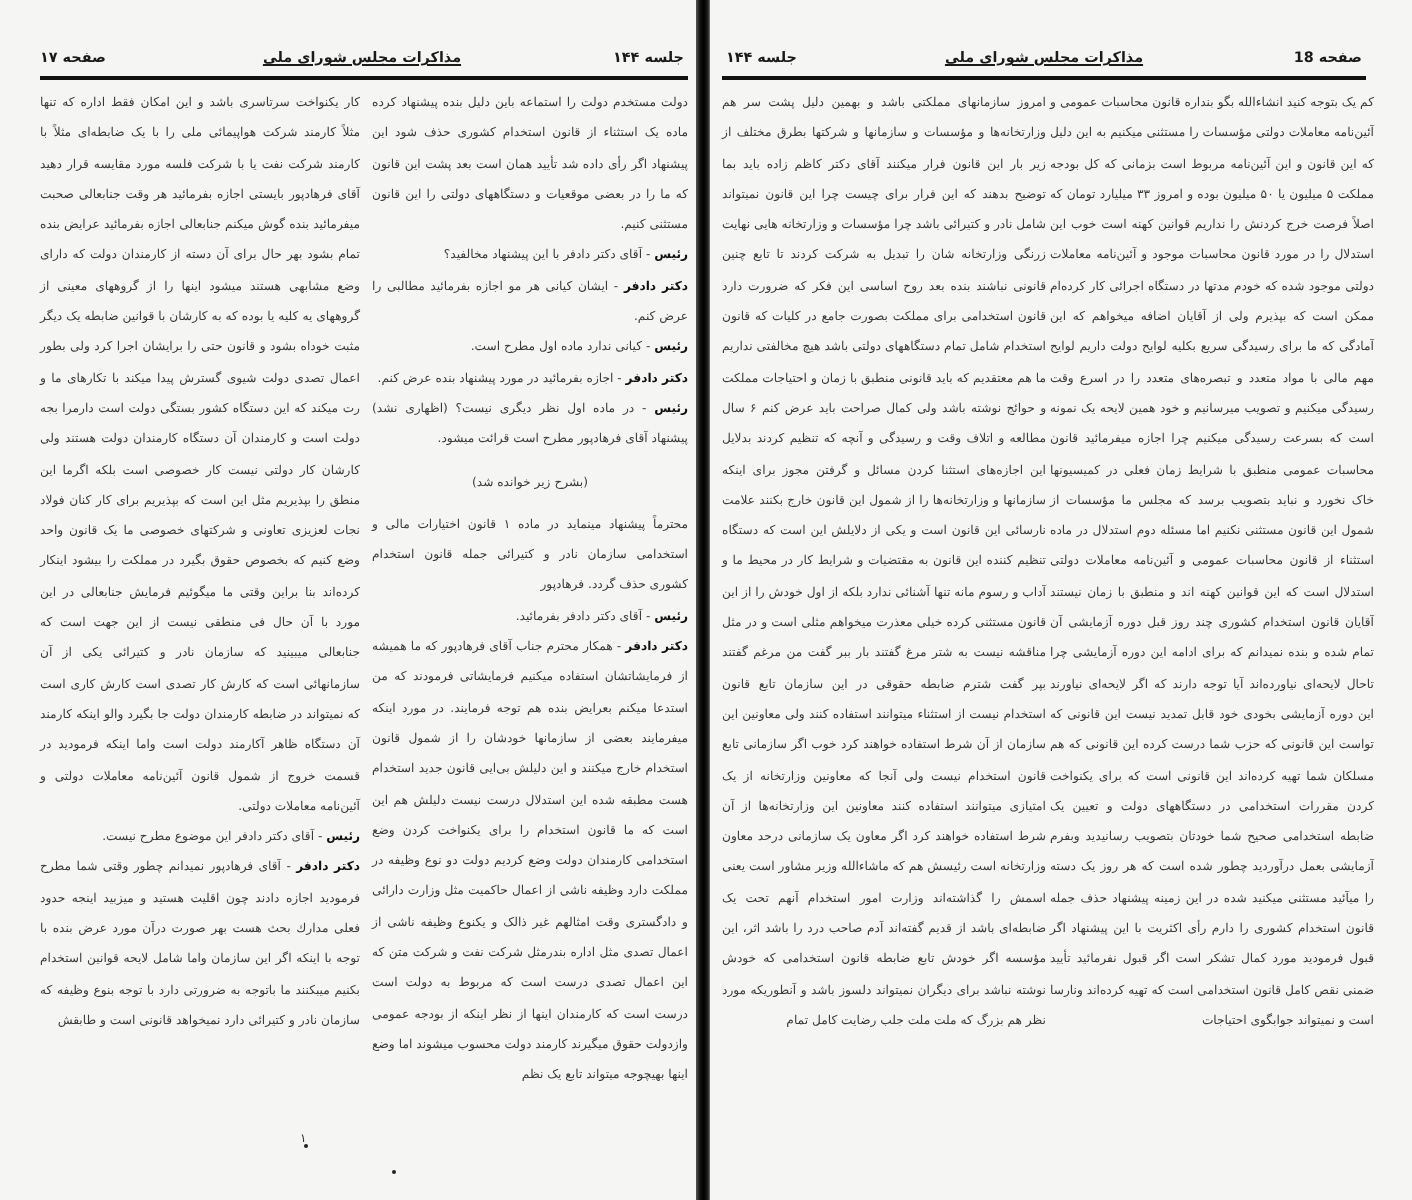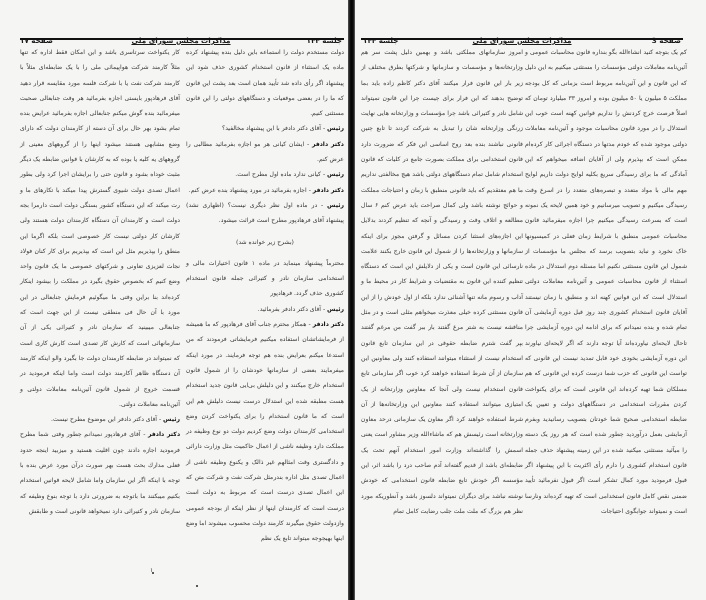--- a/index.html
+++ b/index.html
@@ -10,21 +10,21 @@
     position: relative;
   }
   .spread { position: absolute; left: 0; top: 0; width: 706px; height: 600px; }
   .page { position: absolute; top: 0; height: 600px; background: #f5f5f3; }
   .page.left { left: 0; width: 349px; }
   .page.right { left: 355px; width: 351px; }
   .gutter { position: absolute; left: 348px; top: 0; width: 7px; height: 600px;
     background: linear-gradient(to right, #555 0, #111 2px, #000 4px, #222 6px, #777 7px); }
   .header { position: absolute; top: 24px; height: 12px; direction: rtl;
     font-family: "DejaVu Sans", sans-serif; font-size: 7.2px; font-weight: bold; color: #1a1a1a; }
-  .header span { position: absolute; top: 12px; white-space: nowrap; text-align: right; }
+  .header span { position: absolute; top: 0; white-space: nowrap; text-align: right; }
   .page.left .header { left: 20px; width: 322px; }
   .page.right .header { left: 8px; width: 318px; }
   .header .h-right { right: 0; }
   .header .h-center { left: 50%; transform: translateX(-50%); text-decoration: underline; }
   .header .h-left { left: 0; }
   .rule { position: absolute; top: 38px; height: 2px; background: #111; }
   .page.left .rule { left: 20px; width: 324px; }
   .page.right .rule { left: 6px; width: 322px; }
   .col { position: absolute; top: 44px; direction: rtl; text-align: justify;
     font-family: "DejaVu Sans", sans-serif; font-size: 6.1px; line-height: 15.3px; color: #3a3a3a; }
@@ -71,21 +71,21 @@
       <p><span class="speaker">دکتر دادفر</span> - <span>آقای فرهادپور نمیدانم چطور وقتی شما مطرح فرمودید اجازه دادند چون اقلیت هستید و میزبید اینجه حدود فعلی مدارك بحث هست بهر صورت درآن مورد عرض بنده با توجه با اینکه اگر این سازمان واما شامل لایحه قوانین استخدام بکنیم میبکنند ما باتوجه به ضرورتی دارد با توجه بنوع وظیفه که سازمان نادر و کتیرائی دارد نمیخواهد قانونی است و طابقش</span></p>
     </div>
 
     <div class="folio">۱</div>
   </div>
 
   <div class="gutter"></div>
 
   <div class="page right">
     <div class="header">
-      <span class="h-right">صفحه 3</span>
+      <span class="h-right">صفحه 18</span>
       <span class="h-center">مذاکرات مجلس شورای ملی</span>
       <span class="h-left">جلسه ۱۴۴</span>
     </div>
     <div class="rule"></div>
 
     <div class="col c1">
       <p>کم یک بتوجه کنید انشاءالله بگو بنداره قانون محاسبات عمومی و آئین‌نامه معاملات دولتی مؤسسات را مستثنی میکنیم به این دلیل که این قانون و این آئین‌نامه مربوط است بزمانی که کل بودجه مملکت ۵ میلیون یا ۵۰ میلیون بوده و امروز ۳۳ میلیارد تومان که اصلاً فرصت خرج کردنش را نداریم قوانین کهنه است خوب این استدلال را در مورد قانون محاسبات موجود و آئین‌نامه معاملات دولتی موجود شده که خودم مدتها در دستگاه اجرائی کار کرده‌ام ممکن است که بپذیرم ولی از آقایان اضافه میخواهم که این آمادگی که ما برای رسیدگی سریع بکلیه لوایح دولت داریم لوایح مهم مالی با مواد متعدد و تبصره‌های متعدد را در اسرع وقت رسیدگی میکنیم و تصویب میرسانیم و خود همین لایحه یک نمونه است که بسرعت رسیدگی میکنیم چرا اجازه میفرمائید قانون محاسبات عمومی منطبق با شرایط زمان فعلی در کمیسیونها خاک نخورد و نباید بتصویب برسد که مجلس ما مؤسسات از شمول این قانون مستثنی نکنیم اما مسئله دوم استدلال در ماده استثناء از قانون محاسبات عمومی و آئین‌نامه معاملات دولتی استدلال است که این قوانین کهنه اند و منطبق با زمان نیستند آقایان قانون استخدام کشوری چند روز قبل دوره آزمایشی آن تمام شده و بنده نمیدانم که برای ادامه این دوره آزمایشی چرا تاحال لایحه‌ای نیاورده‌اند آیا توجه دارند که اگر لایحه‌ای نیاورند این دوره آزمایشی بخودی خود قابل تمدید نیست این قانونی که تواست این قانونی که حزب شما درست کرده این قانونی که هم مسلکان شما تهیه کرده‌اند این قانونی است که برای یکنواخت کردن مقررات استخدامی در دستگاههای دولت و تعیین یک ضابطه استخدامی صحیح شما خودتان بتصویب رسانیدید وبفرم آزمایشی بعمل درآوردید چطور شده است که هر روز یک دسته را میآئید مستثنی میکنید شده در این زمینه پیشنهاد حذف جمله قانون استخدام کشوری را دارم رأی اکثریت با این پیشنهاد اگر قبول فرمودید مورد کمال تشکر است اگر قبول نفرمائید تأیید ضمنی نقص کامل قانون استخدامی است که تهیه کرده‌اند ونارسا است و نمیتواند جوابگوی احتیاجات</p>
     </div>
 
     <div class="col c2">

